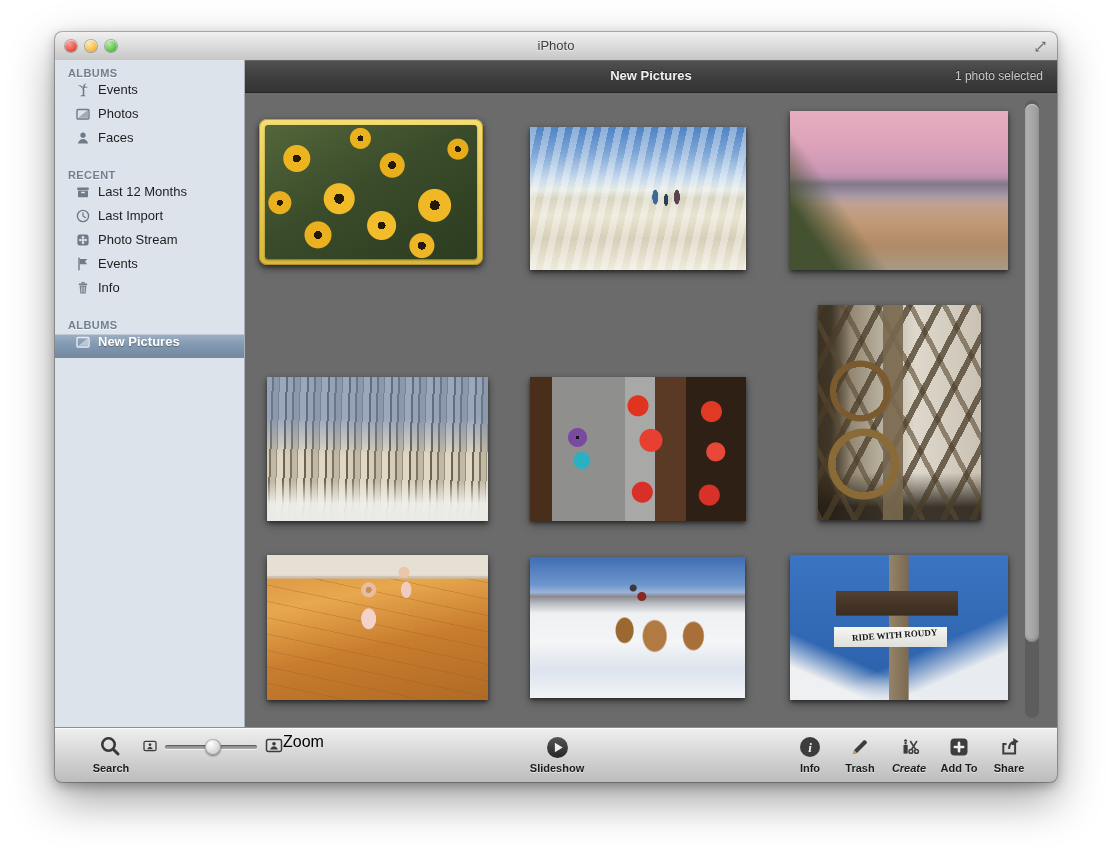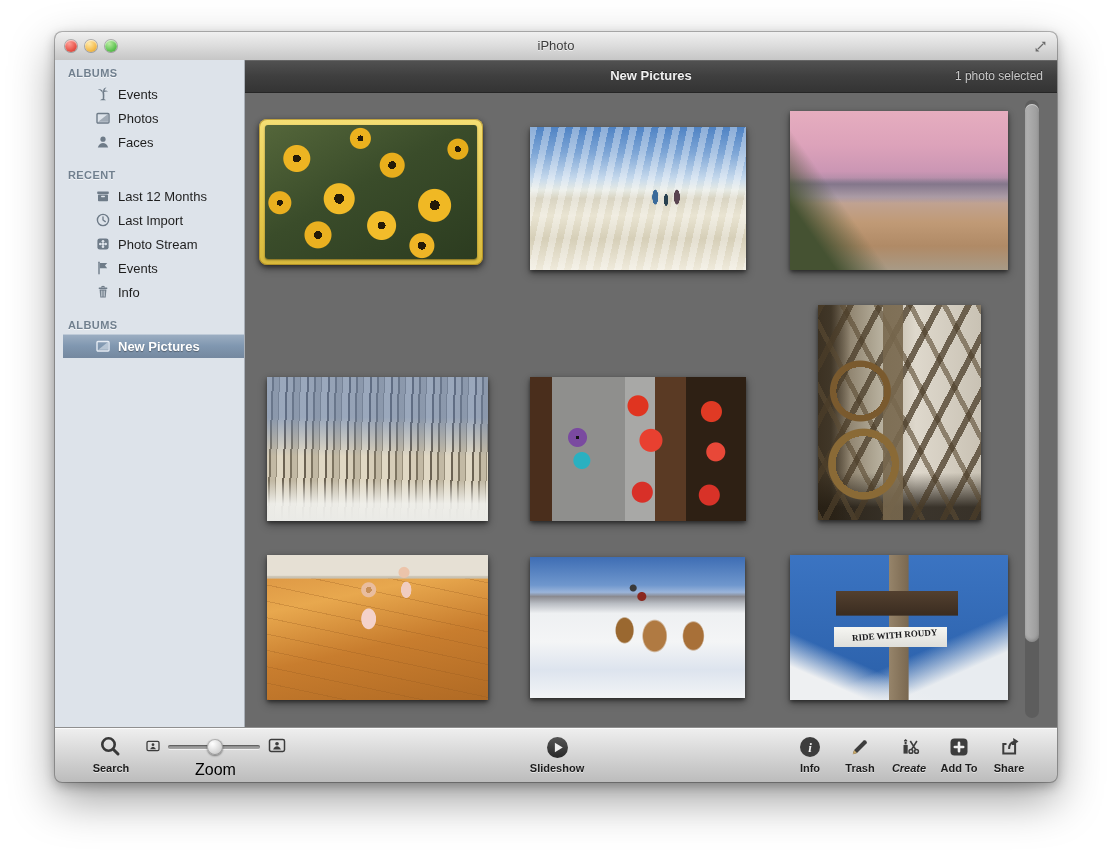--- a/index.html
+++ b/index.html
@@ -27,21 +27,21 @@
   .fullscreen { position:absolute; right:9px; top:7px; width:15px; height:15px; }
 
   
   .sidebar {
     position:absolute; left:0; top:28px; width:190px; bottom:54px;
     background:#dde3ea; border-right:1px solid #a9b0b8; box-sizing:border-box; padding-top:4px;
   }
   .sec-h { height:18px; line-height:18px; padding-left:13px; font-size:11px; font-weight:bold;
     color:#71808f; letter-spacing:.4px; text-shadow:0 1px 0 rgba(255,255,255,.7); }
   .section + .section { margin-top:12px; }
-  .item { height:24px; display:flex; align-items:center; padding-left:32px; cursor:default;margin-left:8px; }
+  .item { height:24px; display:flex; padding-left:20px; cursor:default; }
   .item .ic { width:16px; height:16px; margin-right:7px; color:#6e7b88; flex:0 0 16px; }
   .item .ic svg { display:block; }
   .item .lbl { font-size:13px; color:#1e1e1e; }
   .item.selected {
     background:linear-gradient(180deg,#9dafc3 0%,#8097b0 50%,#74889f 100%);
     box-shadow:inset 0 1px 0 rgba(255,255,255,.35);
   }
   .item.selected .lbl { color:#fff; font-weight:bold; text-shadow:0 1px 1px rgba(0,0,0,.35); }
   .item.selected .ic { color:#e6ecf4; }
 
@@ -156,21 +156,21 @@
     box-shadow:inset 0 1px 0 rgba(255,255,255,.45), inset 0 -2px 3px rgba(0,0,0,.18); }
 
   
   .toolbar { position:absolute; left:0; right:0; bottom:0; height:54px;
     background:linear-gradient(180deg,#efefef 0%,#d8d8d8 45%,#bcbcbc 100%);
     border-top:1px solid #8f8f8f; box-shadow:inset 0 1px 0 rgba(255,255,255,.75); }
   .tool { position:absolute; top:5px; width:72px; transform:translateX(-50%);
     display:flex; flex-direction:column; align-items:center; cursor:default; }
   .tool .t-ic { height:28px; display:flex; align-items:center; justify-content:center; color:#383838; }
   .tool .t-lb { font-size:11px; font-weight:bold; color:#1c1c1c; text-shadow:0 1px 0 rgba(255,255,255,.55); margin-top:1px; }
-  .zoomgrp { position:absolute; left:88px; top:5px; width:145px; display:flex; flex-direction:column; align-items:center; }
+  .zoomgrp { position:absolute; left:88px; top:5px; width:145px; display:flex; flex-direction:row; align-items:flex-start; }
   .zoomrow { height:28px; display:flex; align-items:center; gap:8px; color:#3c3c3c; }
   .slider { position:relative; width:92px; height:16px; }
   .slider .trk { position:absolute; left:0; right:0; top:6px; height:4px; border-radius:3px;
     background:linear-gradient(180deg,#8c8c8c,#a6a6a6); box-shadow:inset 0 1px 1px rgba(0,0,0,.35), 0 1px 0 rgba(255,255,255,.6); }
   .slider .knob { position:absolute; top:0; left:52%; width:16px; height:16px; margin-left:-8px; border-radius:50%;
     background:radial-gradient(circle at 35% 30%, #ffffff, #d6d6d6 60%, #b2b2b2);
     box-shadow:0 1px 2px rgba(0,0,0,.45), inset 0 0 0 1px rgba(0,0,0,.25); }
 </style>
 </head>
 <body>

